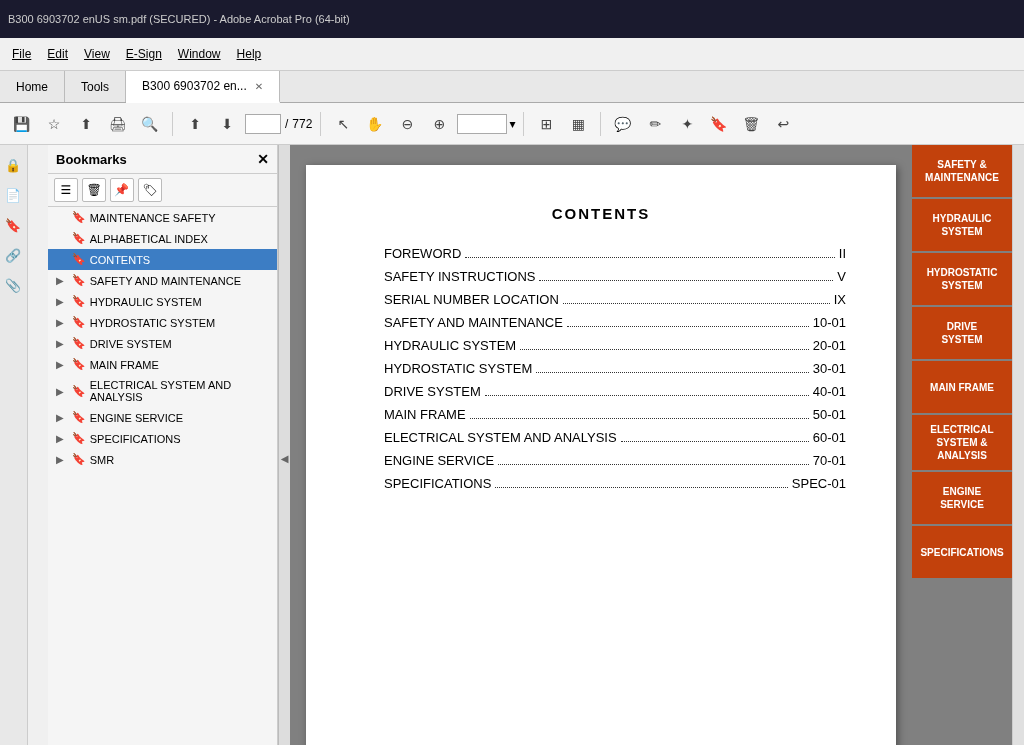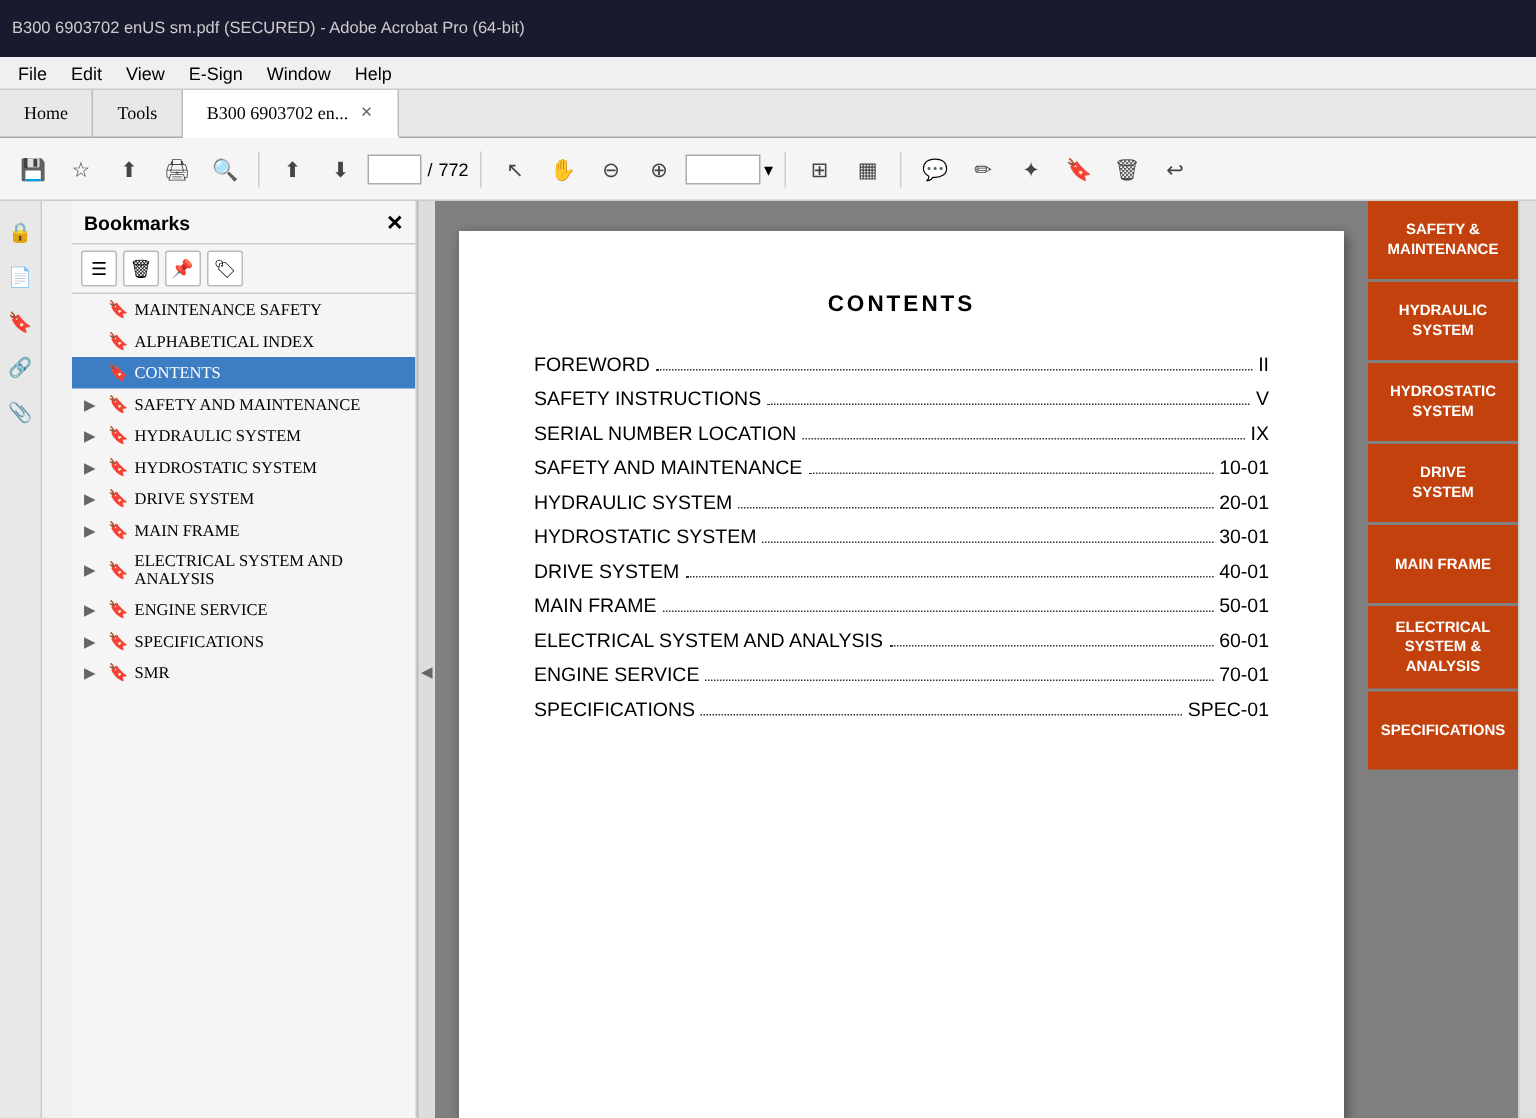--- a/index.html
+++ b/index.html
@@ -12,26 +12,27 @@
       font-size: 11px;
       padding: 19px 8px;
       height: 22px;
       display: flex;
       align-items: center;
     }
 
     
     .menu-bar {
       background: #f0f0f0;
-      height: 22px;
+      height: 33px;
       display: flex;
       align-items: center;
       border-bottom: 1px solid #ccc;
       padding: 0 4px;
       font-size: 12px;
+      text-decoration: underline;
     }
     .menu-bar span {
       padding: 2px 8px;
       cursor: pointer;
     }
 
     
     .tab-bar {
       background: #e8e8e8;
       height: 32px;
@@ -39,21 +40,20 @@
       align-items: stretch;
       border-bottom: 1px solid #aaa;
     }
     .tab {
       padding: 0 16px;
       display: flex;
       align-items: center;
       font-size: 12px;
       cursor: pointer;
       border-right: 1px solid #bbb;
-      font-family: Liberation Serif, serif;
     }
     .tab.active {
       background: white;
       border-bottom: 2px solid white;
       margin-bottom: -1px;
     }
     .tab .close-btn {
       margin-left: 8px;
       font-size: 10px;
       color: #666;
@@ -177,21 +177,21 @@
       width: 12px;
       font-size: 10px;
       color: #666;
     }
     .bookmark-item.active .expand-arrow { color: white; }
     .bookmark-icon {
       font-size: 11px;
       color: #888;
     }
     .bookmark-item.active .bookmark-icon { color: white; }
-    .bookmark-label { flex: 1; font-weight: 500; font-family: Liberation Serif, serif; }
+    .bookmark-label { flex: 1; font-weight: 500; }
 
     
     .collapse-handle {
       width: 12px;
       background: #ddd;
       border-left: 1px solid #bbb;
       display: flex;
       align-items: center;
       justify-content: center;
       cursor: pointer;
@@ -227,21 +227,21 @@
       margin-bottom: 24px;
       letter-spacing: 2px;
     }
 
     .toc-entry {
       display: flex;
       align-items: baseline;
       margin-bottom: 8px;
       font-size: 13px;
     }
-    .toc-label { white-space: nowrap; font-weight: 500; }
+    .toc-label { white-space: nowrap; font-weight: 500; margin-left: 28px; }
     .toc-dots {
       flex: 1;
       border-bottom: 1px dotted #333;
       margin: 0 4px 3px 4px;
       min-width: 10px;
     }
     .toc-page { white-space: nowrap; font-weight: 500; }
 
     
     .right-tabs {
@@ -546,19 +546,23 @@
     </div>
     <div class="right-tab">
       <span style="white-space:pre-line;">MAIN FRAME</span>
     </div>
     <div class="right-tab">
       <span style="white-space:pre-line;">ELECTRICAL
 SYSTEM &amp;
 ANALYSIS</span>
     </div>
     <div class="right-tab">
+      <span style="white-space:pre-line;">ENGINE
+SERVICE</span>
+    </div>
+    <div class="right-tab">
       <span style="white-space:pre-line;">SPECIFICATIONS</span>
     </div>
   </div>
 
   <div class="scrollbar-area"></div>
 
 </div>
 
 </body></html>

